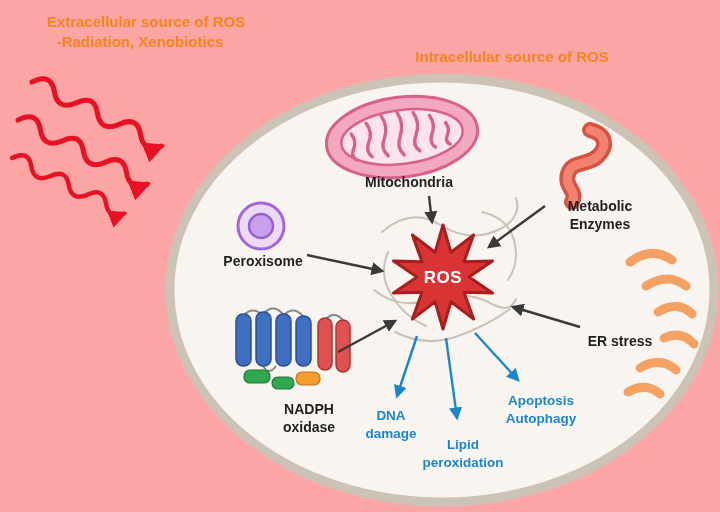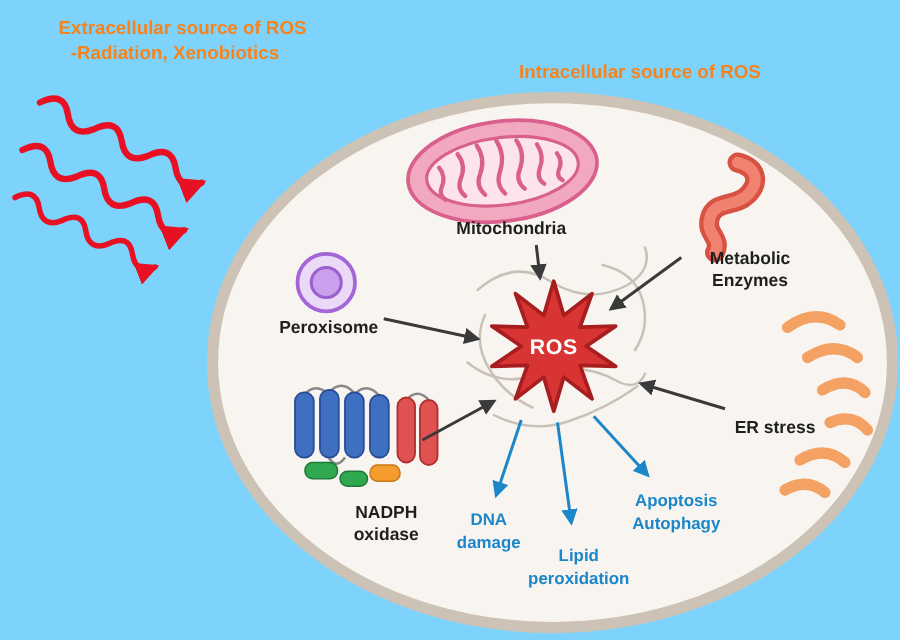--- a/index.html
+++ b/index.html
@@ -1,16 +1,16 @@
 <!DOCTYPE html>
 <html><head>
 <meta charset="utf-8">
 <style>
   html,body { margin:0; padding:0; background:#ffffff; }
-  .stage { width:720px; height:512px; position:relative; background:#7dd3fc; overflow:hidden; }
+  .stage { width:720px; height:512px; position:relative; background:#fca5a5; overflow:hidden; }
   svg { display:block; }
   text { font-family:"Liberation Sans", sans-serif; }
   .t-head  { font-weight:700; font-size:15px; fill:#F5841F; }
   .t-label { font-weight:700; font-size:14px; fill:#1f1f1f; }
   .t-blue  { font-weight:700; font-size:13.5px; fill:#1B87C9; }
   .t-ros   { font-weight:700; font-size:17px; fill:#ffffff; letter-spacing:0.5px; }
 </style>
 </head>
 <body>
 

